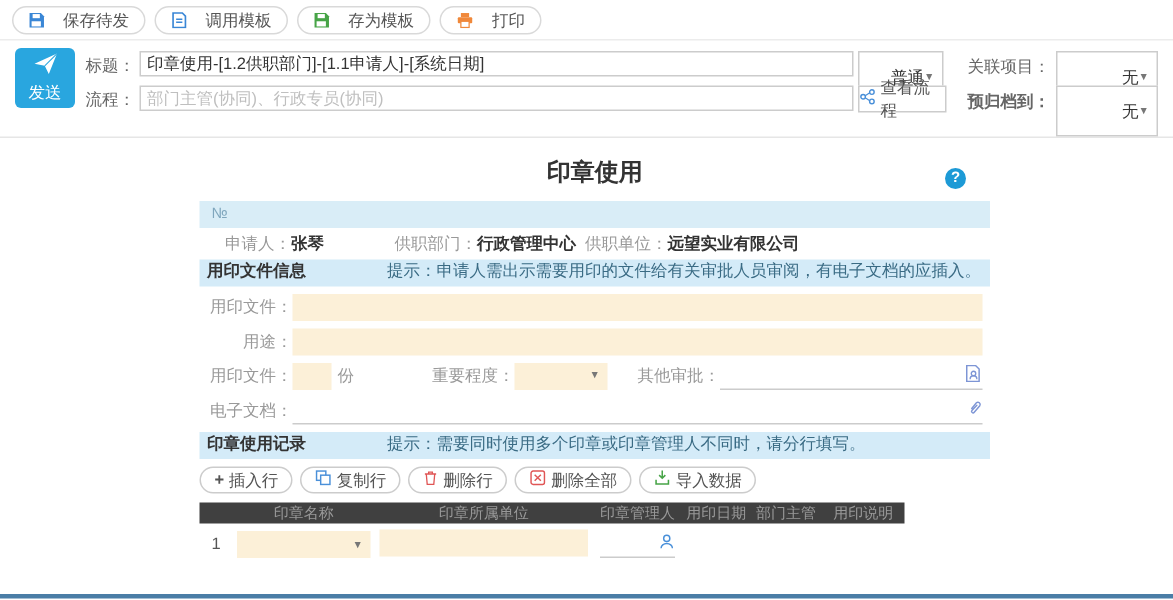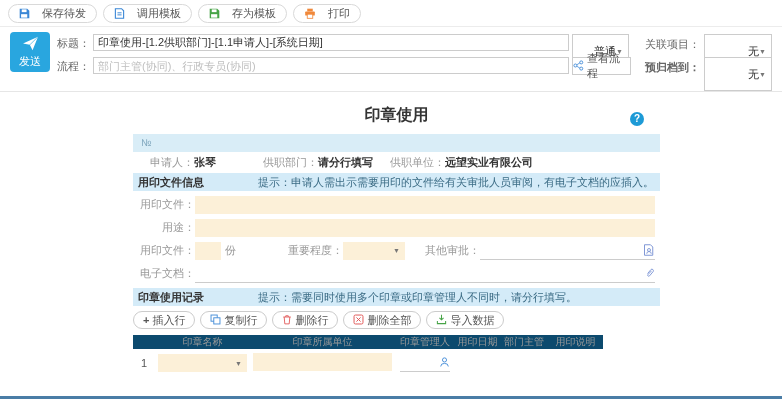--- a/index.html
+++ b/index.html
@@ -35,32 +35,32 @@
   
   .content { position: relative; height: 279px; background: #fff; }
   .form { position: absolute; left: 133px; top: 0; width: 527px; }
   .form-title { margin-top: 13px; text-align: center; font-size: 16px; font-weight: bold; color: #333; height: 22px; }
   .help-ic { position: absolute; right: 16px; top: 20px; width: 14px; height: 14px; border-radius: 50%; background: #1d9ad6; color: #fff; font-size: 10px; font-weight: bold; text-align: center; line-height: 14px; cursor: pointer; }
   .band-no { margin-top: 7px; height: 18px; background: #d9edf7; color: #7fa6bd; font-size: 10px; line-height: 18px; padding-left: 8px; }
   .row-applicant { position: relative; height: 20px; }
   .ap-g { position: absolute; top: 3px; white-space: nowrap; }
   .ap-g .lab { color: #999; }
   .ap-g .val { color: #333; font-weight: bold; }
-  .band-sec { height: 18px; background: #d4ebf8; display: flex; align-items: center; margin-top: 1px; }
+  .band-sec { height: 18px; background: #d4ebf8; display: flex; align-items: flex-start; margin-top: 1px; }
   .band-sec .sec-title { font-weight: bold; color: #333; padding-left: 5px; width: 125px; flex-shrink: 0; }
   .band-sec .sec-hint { color: #3a6b84; font-size: 11px; white-space: nowrap; }
   .frow { display: flex; align-items: center; margin-top: 4px; height: 19px; }
   .flabel { width: 62px; text-align: right; color: #999; flex-shrink: 0; white-space: nowrap; }
   .cream { background: #fcf0d8; height: 18px; border: none; }
   .cream-full { flex: 1; margin-right: 5px; }
   .cream-sel { display: inline-flex; align-items: center; justify-content: flex-end; padding-right: 5px; cursor: pointer; }
   .uline { border-bottom: 1px solid #ccc; height: 18px; display: flex; align-items: flex-end; justify-content: flex-end; padding-bottom: 1px; }
   .btn-row { display: flex; gap: 5px; margin-top: 5px; }
   .pill2 { display: inline-flex; align-items: center; gap: 3px; height: 18px; padding: 0 9px; border: 1px solid #ccc; border-radius: 10px; background: #fff; color: #555; cursor: pointer; white-space: nowrap; }
-  .tbl-head { display: flex; margin-top: 6px; width: 470px; height: 14px; background: #0c4a6e; align-items: center; font-size: 10px; color: #999; }
+  .tbl-head { display: flex; margin-top: 6px; width: 470px; height: 14px; background: #404040; align-items: center; font-size: 10px; color: #999; }
   .tbl-head span { text-align: center; }
   .tbl-row { display: flex; width: 470px; margin-top: 4px; height: 20px; align-items: center; }
   .c1 { width: 22px; text-align: center; color: #555; }
   .c2 { width: 95px; } .c3 { width: 145px; } .c4 { width: 60px; } .c5 { width: 45px; } .c6 { width: 48px; } .c7 { width: 55px; }
   .cell-sel { width: 89px; margin-left: 3px; }
   .cell-inp { width: 139px; margin-left: 3px; }
   .cell-person { width: 50px; margin-left: 5px; }
   
   .footer-bar { position: absolute; left: 0; top: 372px; width: 782px; height: 22px; background: #e3e3e3; }
   .ps-panel { position: absolute; left: 155px; top: 1px; width: 582px; height: 20px; background: #fafafa; display: flex; align-items: center; gap: 4px; padding-left: 8px; cursor: pointer; }
@@ -182,21 +182,21 @@
       <div class="form-title">印章使用</div>
       <div class="help-ic">?</div>
 
       <div class="band-no">№</div>
 
       <div class="row-applicant">
         <span class="ap-g" style="left:17px;">
           <span class="lab">申请人：</span><span class="val">张琴</span>
         </span>
         <span class="ap-g" style="left:130px;">
-          <span class="lab">供职部门：</span><span class="val">请分行填写</span>
+          <span class="lab">供职部门：</span><span class="val">行政管理中心</span>
         </span>
         <span class="ap-g" style="left:257px;">
           <span class="lab">供职单位：</span><span class="val">远望实业有限公司</span>
         </span>
       </div>
 
       <div class="band-sec">
         <span class="sec-title">用印文件信息</span>
         <span class="sec-hint">提示：申请人需出示需要用印的文件给有关审批人员审阅，有电子文档的应插入。</span>
       </div>

